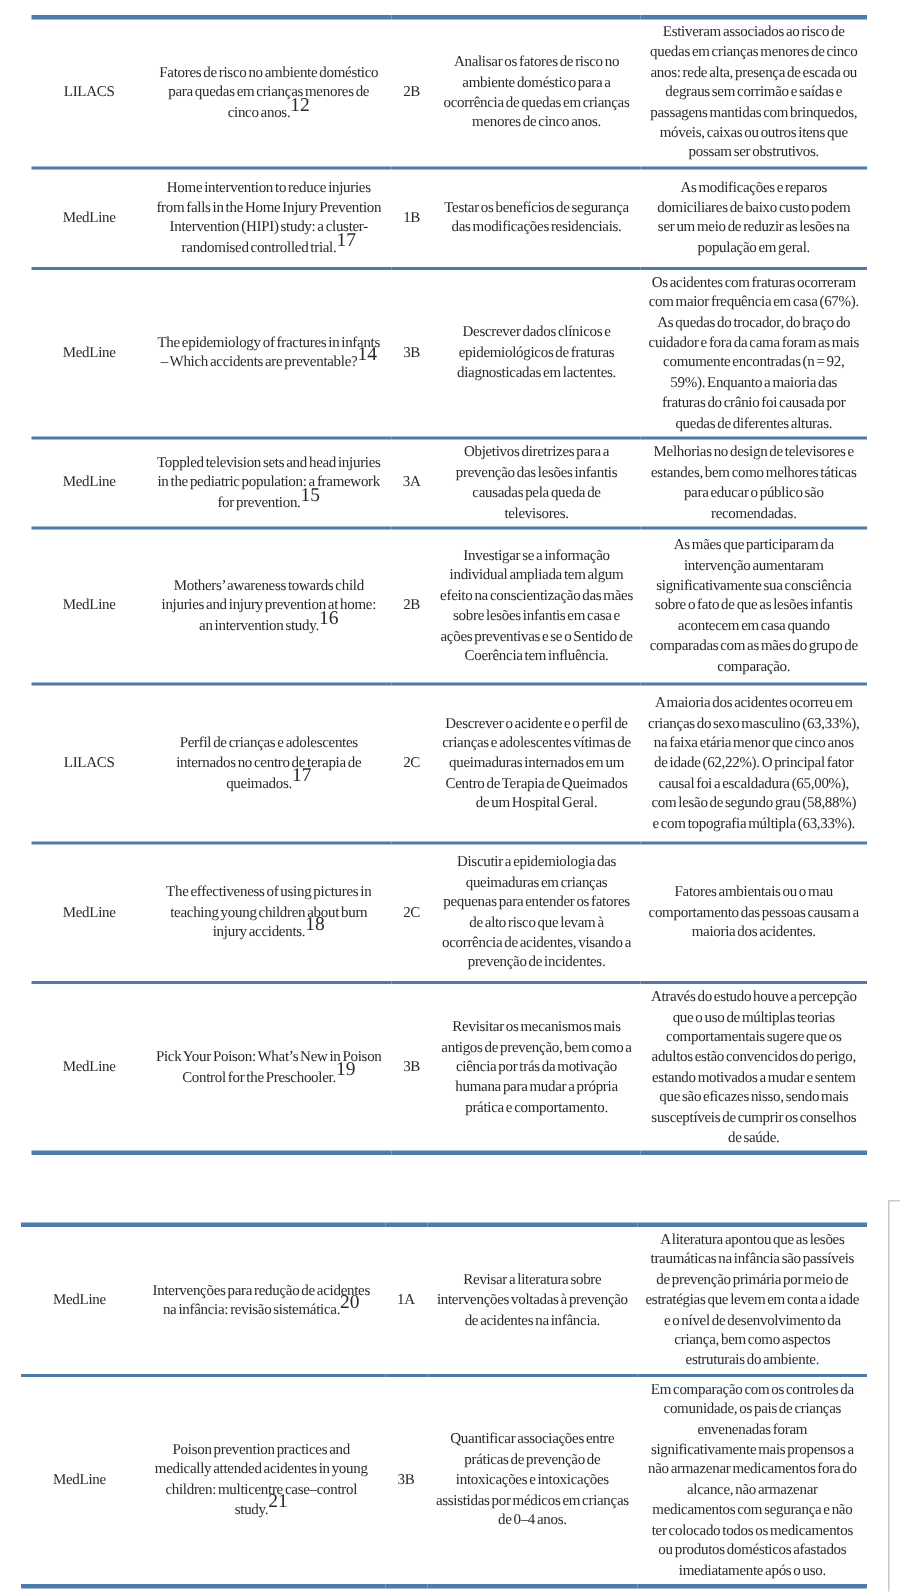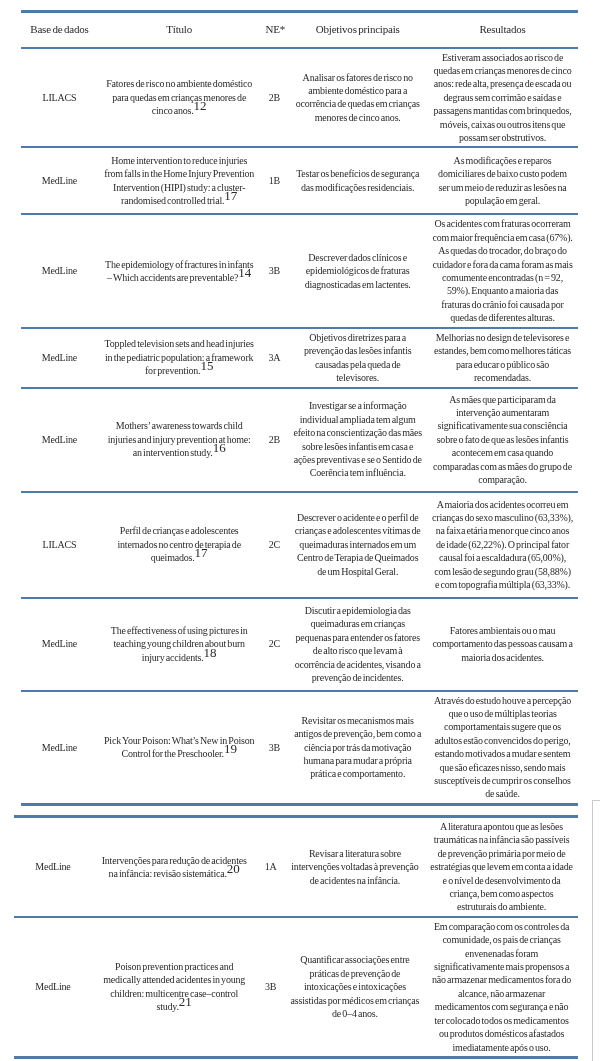--- a/index.html
+++ b/index.html
@@ -52,27 +52,20 @@
 
 <table id="tbl1" class="tbl">
   <colgroup>
     <col class="c-db">
       <col class="c-ti">
       <col class="c-ne">
       <col class="c-ob">
       <col class="c-re">
   </colgroup>
   <tbody>
-      <tr class="h-head">
-    <th>Base de dados</th>
-    <th>Título</th>
-    <th>NE*</th>
-    <th>Objetivos principais</th>
-    <th>Resultados</th>
-  </tr>
   <tr class="h0">
     <td>LILACS</td>
     <td><span>Fatores de risco no ambiente doméstico para quedas em crianças menores de cinco anos.</span><sup>12</sup></td>
     <td>2B</td>
     <td>Analisar os fatores de risco no ambiente doméstico para a ocorrência de quedas em crianças menores de cinco anos.</td>
     <td>Estiveram associados ao risco de quedas em crianças menores de cinco anos: rede alta, presença de escada ou degraus sem corrimão e saídas e passagens mantidas com brinquedos, móveis, caixas ou outros itens que possam ser obstrutivos.</td>
   </tr>
   <tr class="h1">
     <td>MedLine</td>
     <td><span>Home intervention to reduce injuries from falls in the Home Injury Prevention Intervention (HIPI) study: a cluster-randomised controlled trial.</span><sup>17</sup></td>

